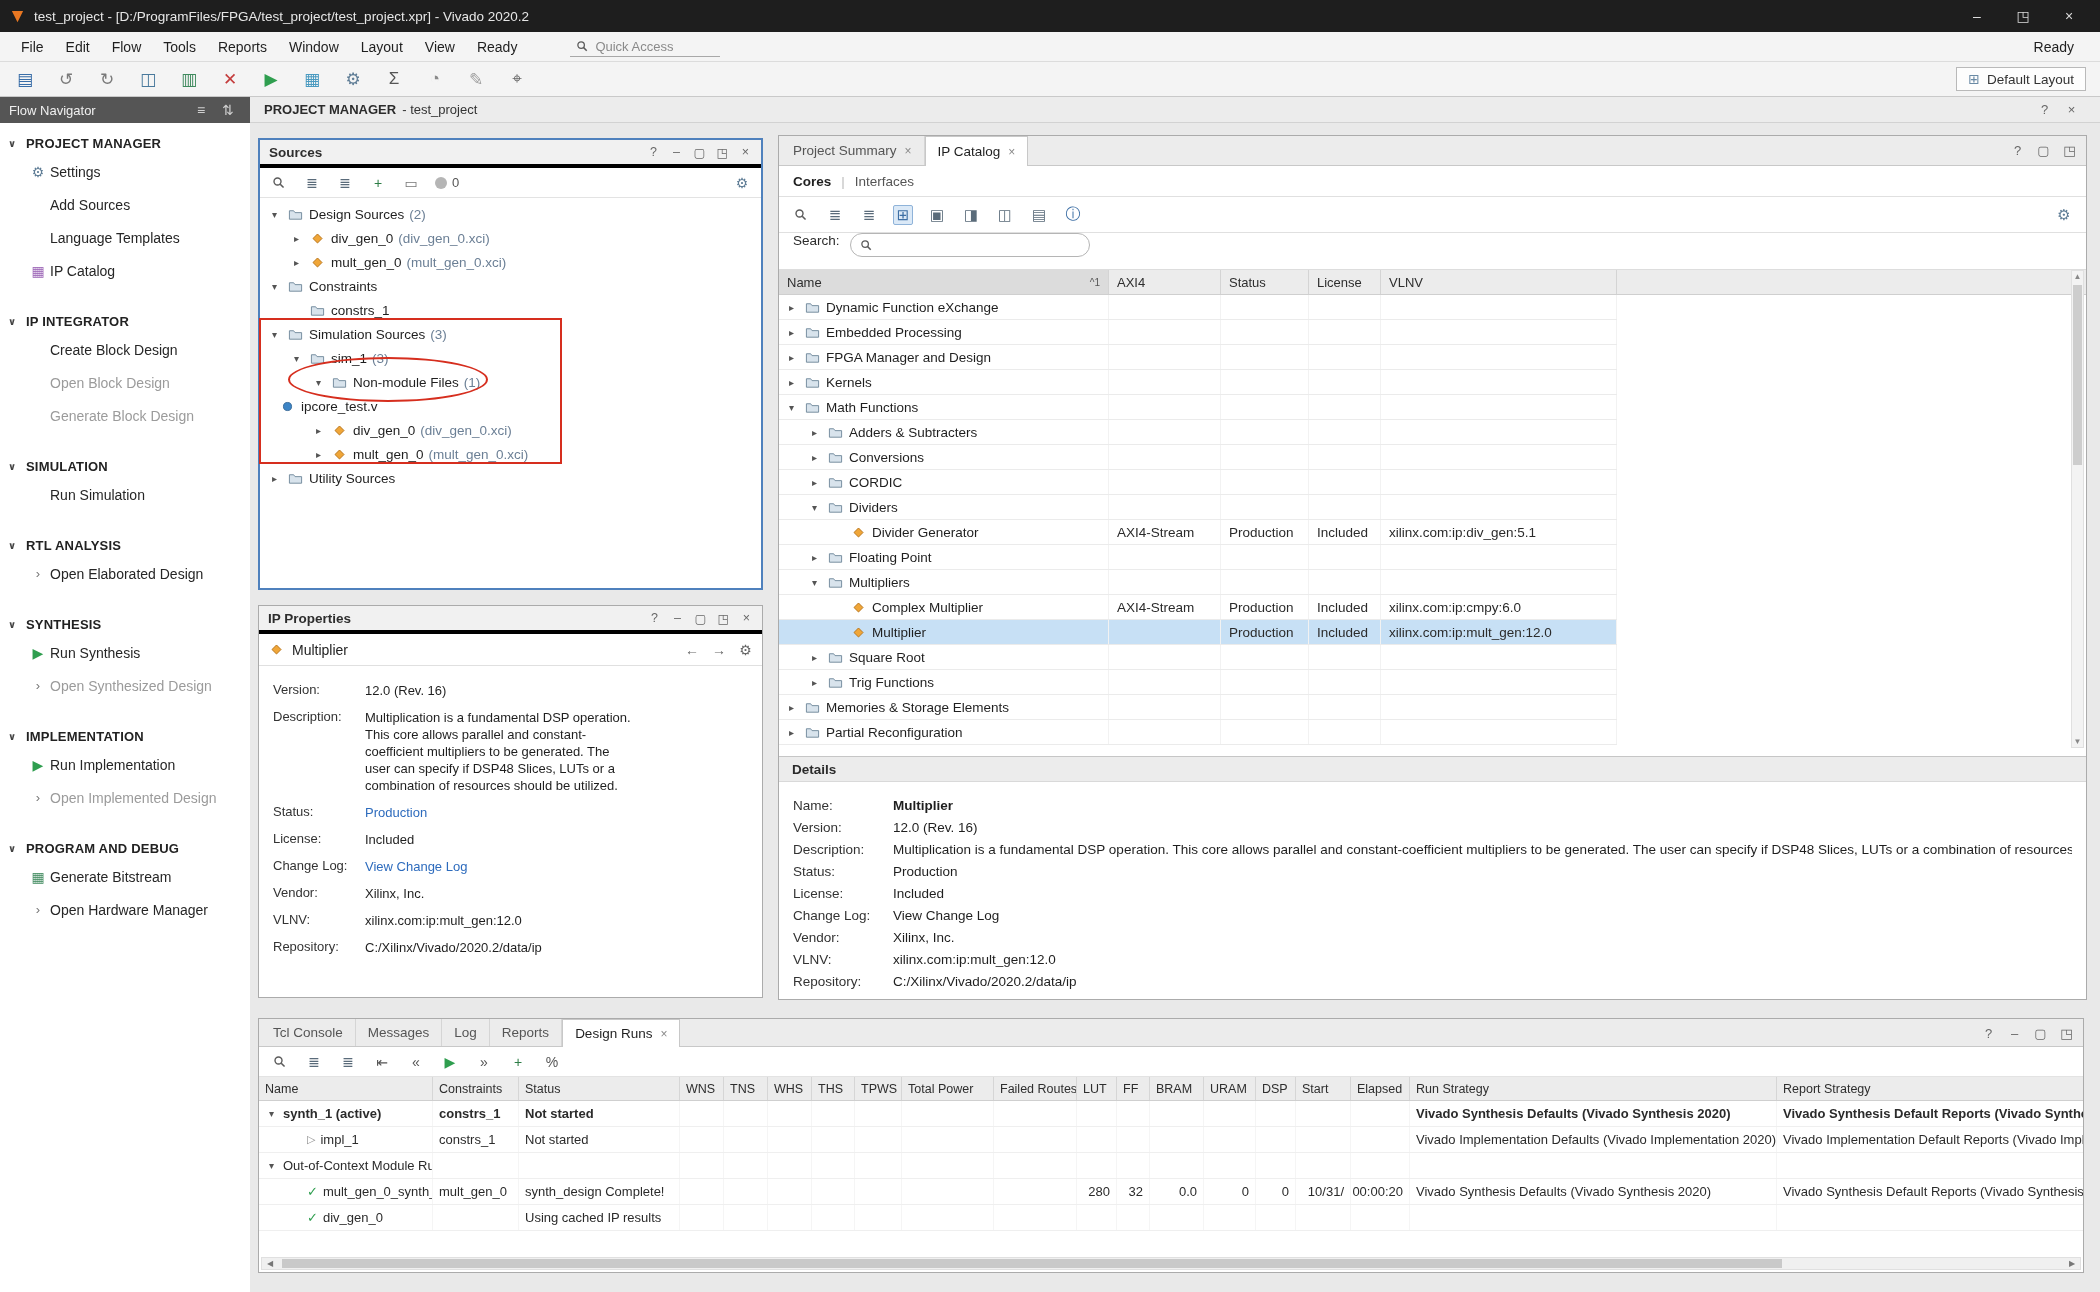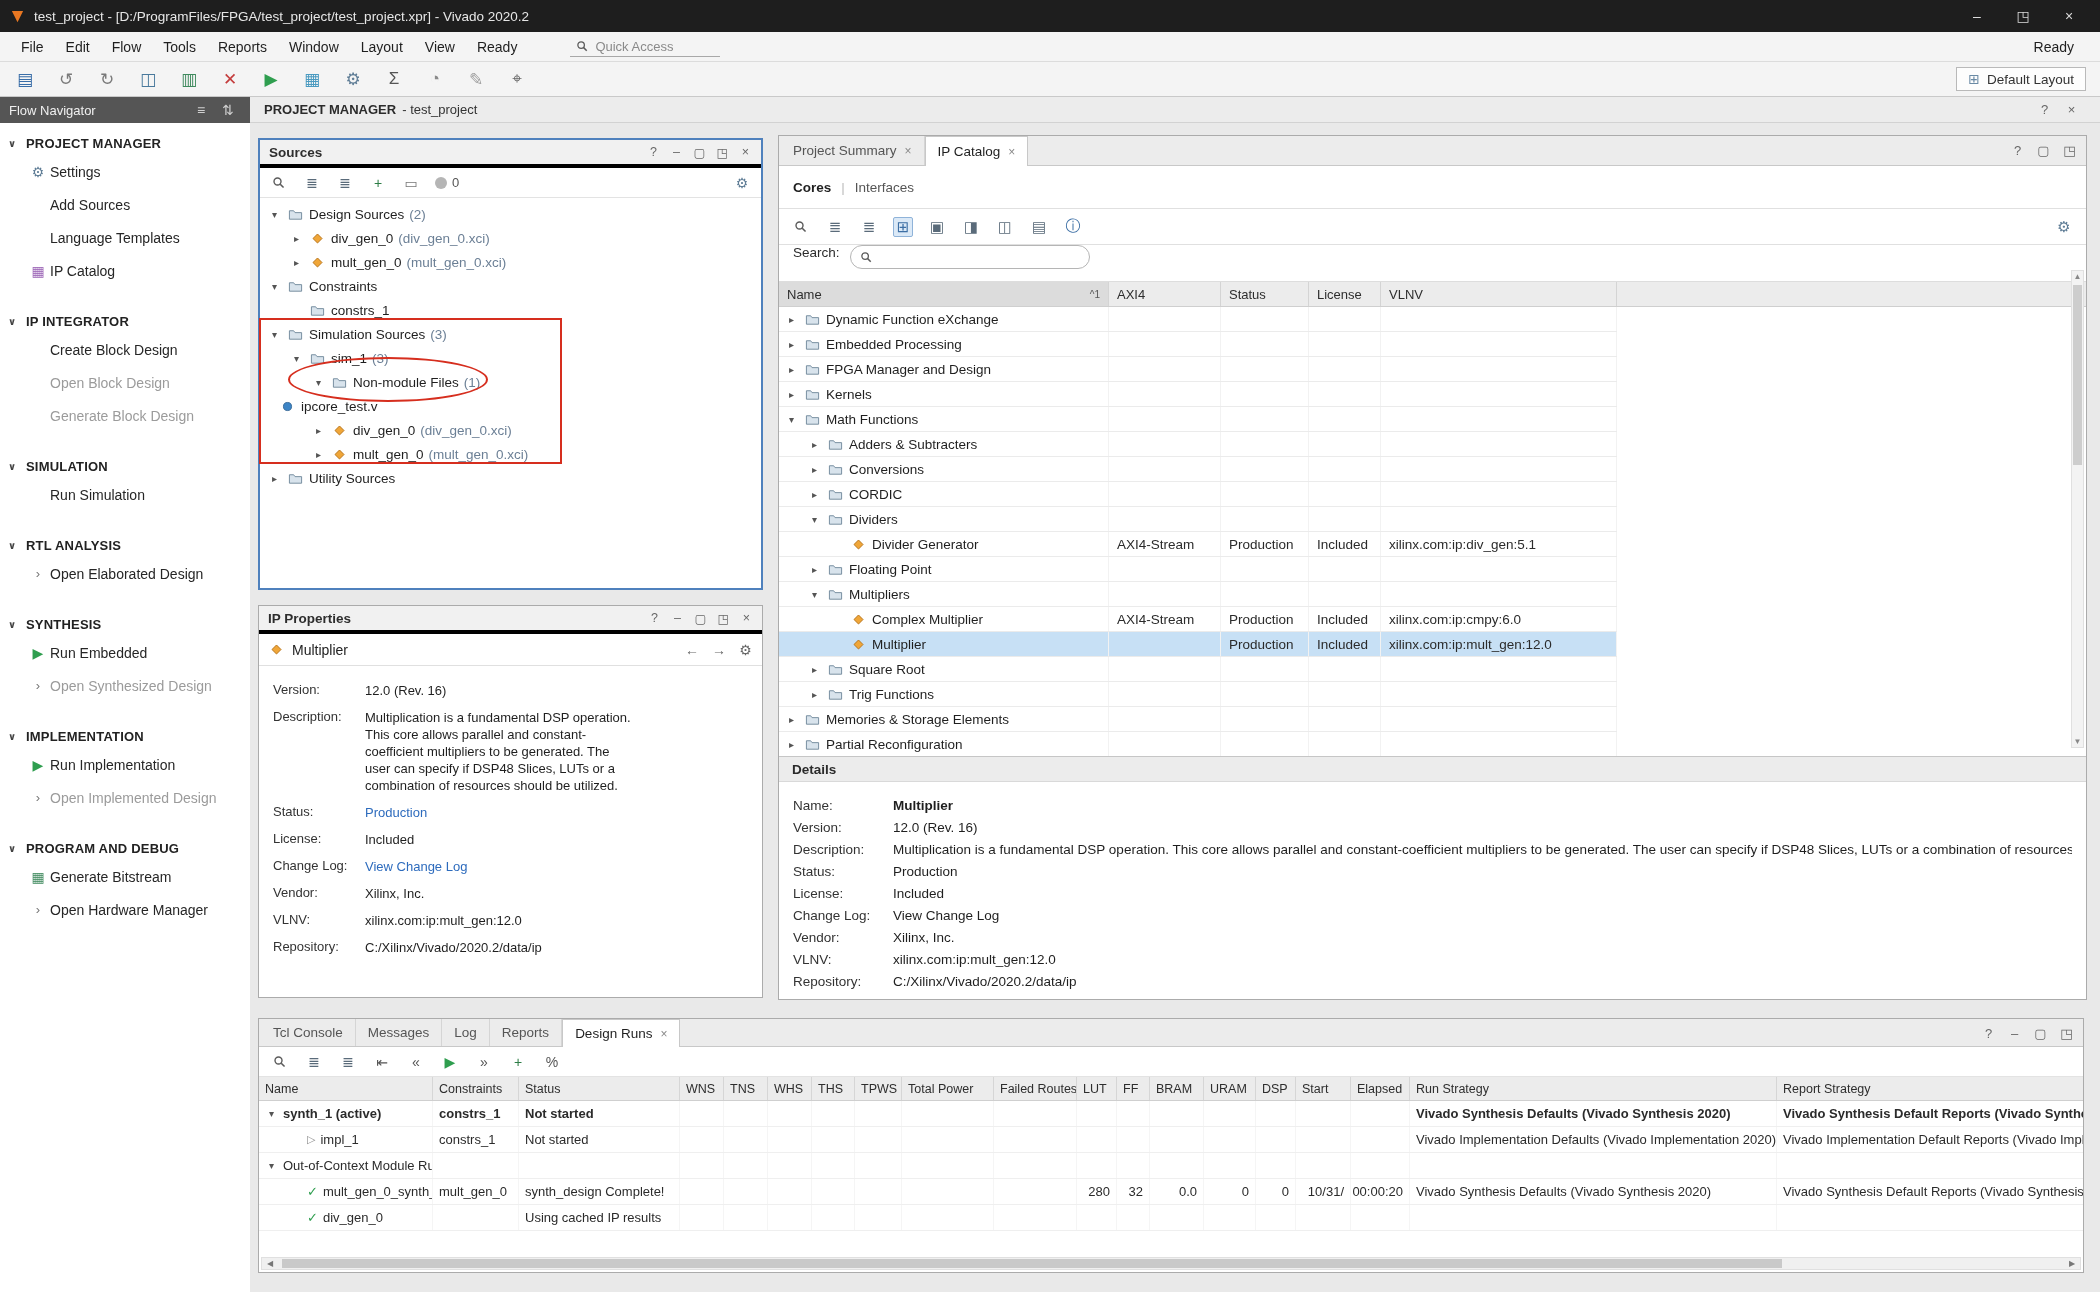--- a/index.html
+++ b/index.html
@@ -84,21 +84,21 @@
 .ipp-value{width:272px;font-size:13px;color:#1f1f1f;line-height:17px}
 .link{color:#2d6bbd}
 
 
 .right-panel{position:absolute;left:778px;top:135px;width:1309px;height:865px;background:#fff;border:1px solid #ababab;overflow:hidden}
 .rp-tabs{height:30px;background:#ececec;border-bottom:1px solid #c8c8c8;display:flex;align-items:flex-end;padding-left:2px;position:relative}
 .r-tab{height:29px;display:flex;align-items:center;gap:8px;padding:0 12px;font-size:13.5px;color:#555;border-right:1px solid #d5d5d5}
 .r-tab.active{background:#fff;color:#1f1f1f;border:1px solid #c8c8c8;border-bottom:none;height:30px;margin-bottom:-1px}
 .tab-close{color:#8a8a8a;font-size:12px}
 .rp-corner{position:absolute;right:10px;top:7px;display:flex;gap:13px;color:#666;font-size:13px}
-.rp-subtabs{height:43px;display:flex;align-items:center;gap:10px;padding:0 14px;border-bottom:1px solid #e0e0e0;font-size:13.5px}
+.rp-subtabs{height:31px;display:flex;align-items:center;gap:10px;padding:0 14px;border-bottom:1px solid #e0e0e0;font-size:13.5px}
 .rp-subtab{color:#555}
 .rp-subtab.active{font-weight:bold;color:#1f1f1f}
 .sep{color:#bbb}
 .rp-toolbar{height:36px;display:flex;align-items:center;gap:14px;padding:0 12px;border-bottom:1px solid #e0e0e0}
 .rp-toolbar .mini-icon{font-size:15px;min-width:20px}
 .rp-search{height:36px;display:flex;align-items:flex-start;gap:10px;padding:0 14px}
 .rp-search-label{font-size:13.5px}
 .search-box{width:240px;height:24px;border:1px solid #b5b5b5;border-radius:12px;display:flex;align-items:center;padding:0 9px;gap:6px;color:#999}
 .cat-header{display:grid;grid-template-columns:330px 112px 88px 72px 236px auto;height:26px;background:#ececec;border-top:1px solid #ddd;border-bottom:1px solid #cfcfcf;font-size:13px;color:#2e2e2e}
 .cat-hcell{display:flex;align-items:center;padding:0 8px;border-right:1px solid #d4d4d4;white-space:nowrap;overflow:hidden}
@@ -288,21 +288,21 @@
         </div>
         <div class="fn-section">
           <div class="fn-sec-header">
             <span class="fn-sec-arrow">∨</span>
             <span>SYNTHESIS</span>
           </div>
           <div class="fn-item">
             <span class="fn-gutter">
               <span class="mini-icon" style="color: rgb(47, 158, 79);">▶</span>
             </span>
-            <span>Run Embedded</span>
+            <span>Run Synthesis</span>
           </div>
           <div class="fn-item disabled">
             <span class="fn-gutter">
               <span class="fn-exp">›</span>
             </span>
             <span>Open Synthesized Design</span>
           </div>
         </div>
         <div class="fn-section">
           <div class="fn-sec-header">

